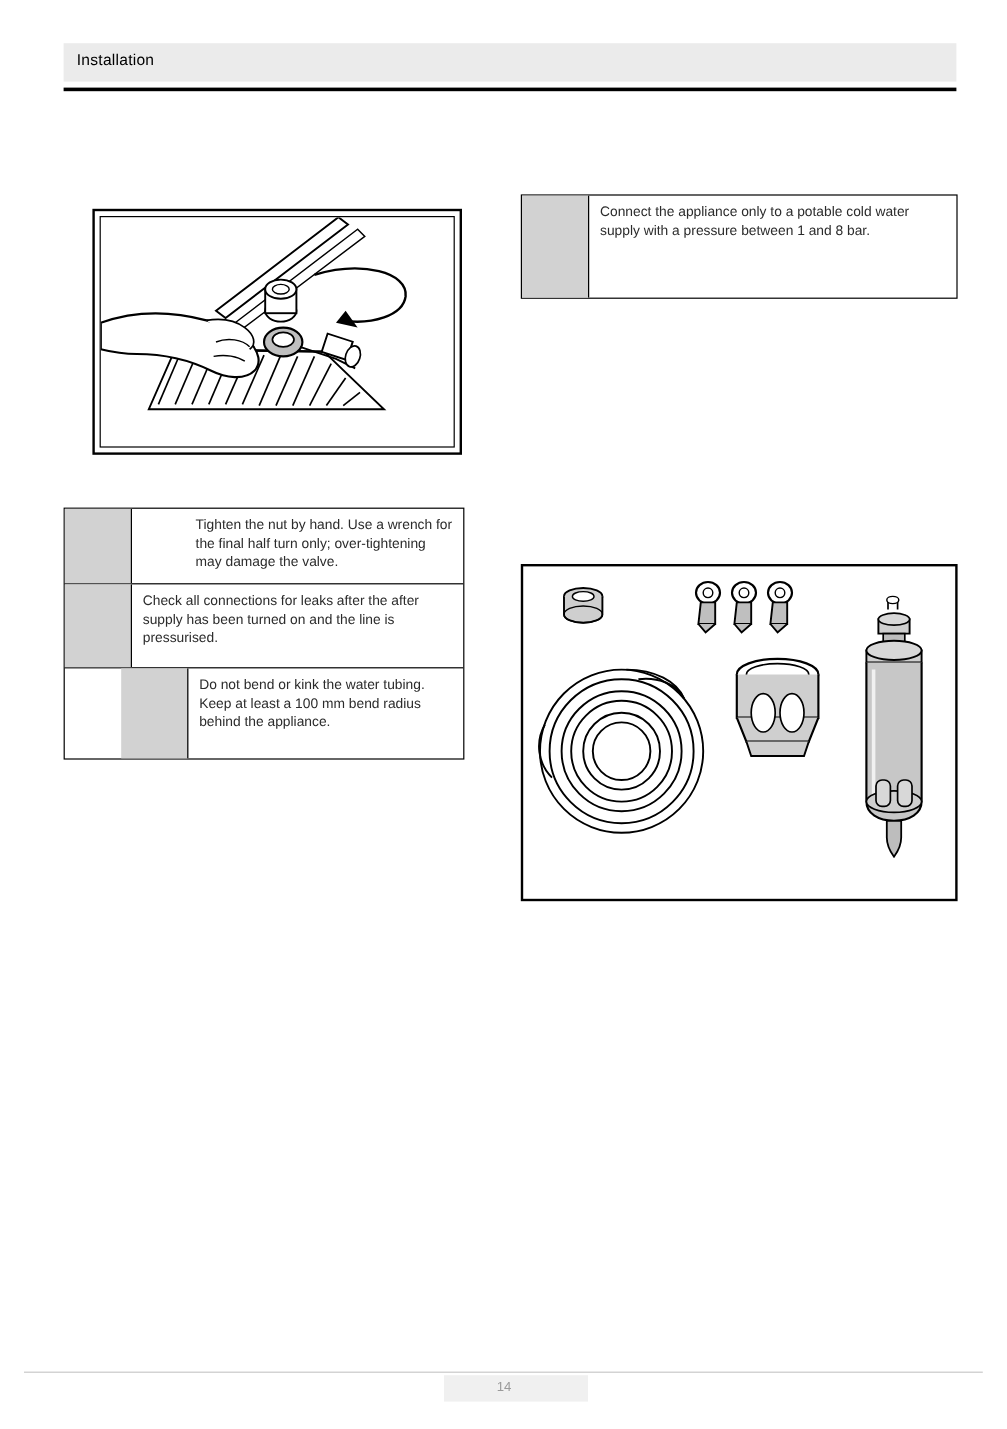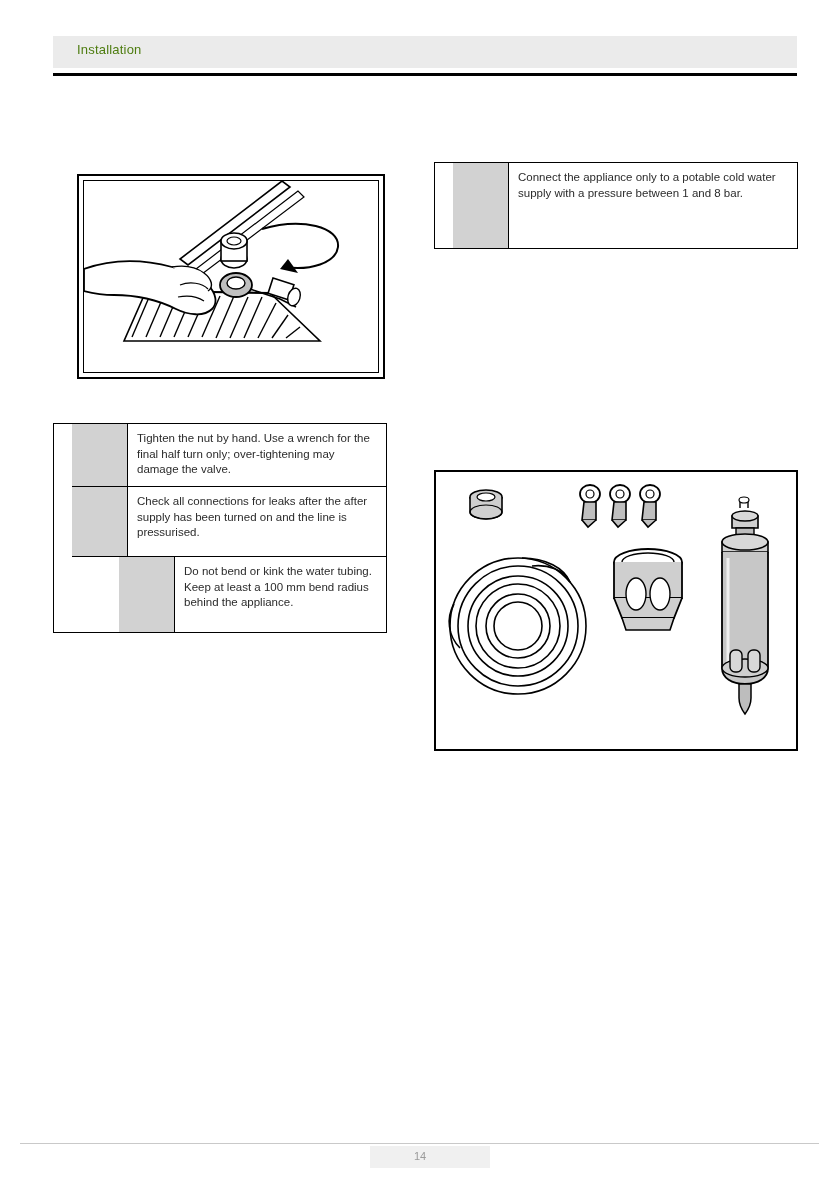--- a/index.html
+++ b/index.html
@@ -34,23 +34,22 @@
     top: 73px;
     width: 744px;
     height: 3px;
     background: #000000;
   }
   .header-title {
     position: absolute;
     left: 64px;
     top: 42px;
     font-size: 13px;
-    color: #4d7c0f;
+    color: #000000;
     letter-spacing: 0.2px;
-    margin-left: 13px;
   }
 
   
   .figure {
     position: absolute;
     background: #ffffff;
     border: 2px solid #000000;
     box-sizing: border-box;
   }
 
@@ -63,21 +62,20 @@
     box-sizing: border-box;
     overflow: hidden;
   }
 
   
   .note-table {
     position: absolute;
     border: 1px solid #000000;
     box-sizing: border-box;
     background: #ffffff;
-    padding-left: 18px;
   }
   .note-row {
     display: flex;
     align-items: stretch;
     border-bottom: 1px solid #000000;
     box-sizing: border-box;
   }
   .note-row:last-child { border-bottom: none; }
   .note-icon-cell {
     width: 56px;
@@ -89,21 +87,21 @@
   .note-text-cell {
     flex: 1 1 auto;
     padding: 7px 9px;
     font-size: 11.5px;
     line-height: 1.35;
     color: #2b2b2b;
     box-sizing: border-box;
   }
 
   #table-left  { left: 53px; top: 423px; width: 334px; }
-  #table-left .note-row:nth-child(1) { height: 63px; }
+  #table-left .note-row:nth-child(1) { height: 63px; gap: 44px; }
   #table-left .note-row:nth-child(2) { height: 70px; }
   #table-left .note-row:nth-child(3) { height: 75px; margin-left: 47px; }
 
   #table-right { left: 434px; top: 162px; width: 364px; }
   #table-right .note-row { height: 85px; }
 
   
   #fig-right { left: 434px; top: 470px; width: 364px; height: 281px; }
 
   

